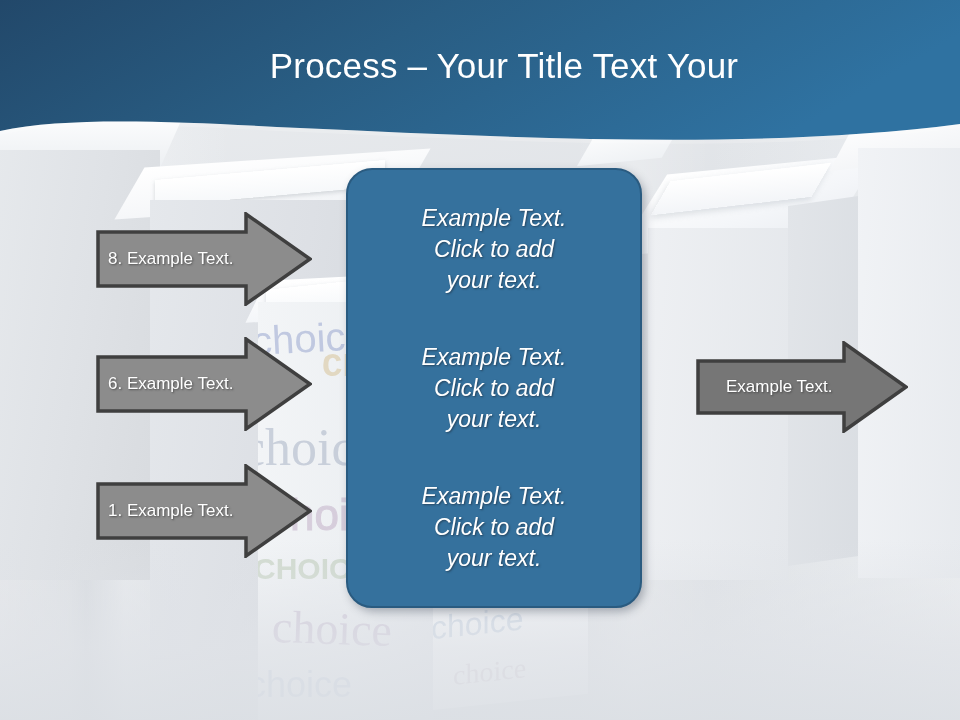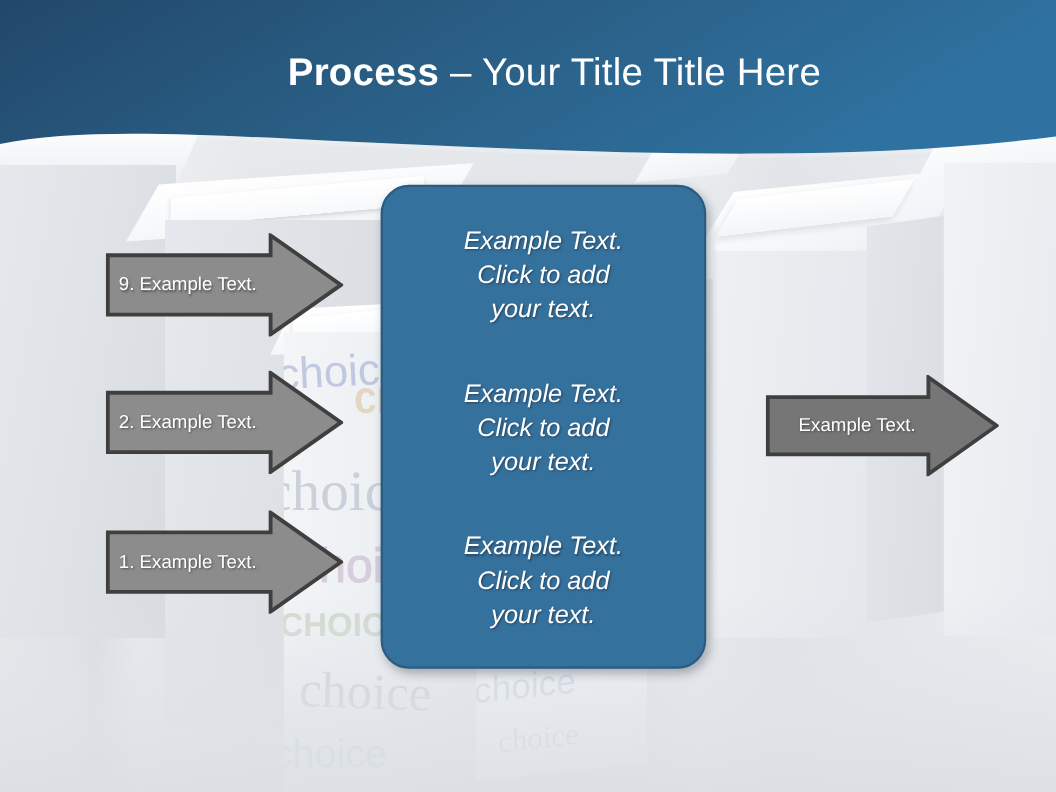--- a/index.html
+++ b/index.html
@@ -194,21 +194,21 @@
     position: absolute;
     left: 0; top: 44px;
     width: 960px;
     text-align: center;
     color: #ffffff;
     font-size: 35px;
     line-height: 44px;
     letter-spacing: 0.2px;
     white-space: nowrap;
   }
-  .title .strong { font-weight: bold; margin-left: 48px; }
+  .title .strong { font-weight: normal; margin-left: 48px; }
   .title .rest { font-weight: normal; }
 
   
   .arrow {
     position: absolute;
     display: flex;
     align-items: center;
   }
   .arrow-svg {
     position: absolute;
@@ -330,36 +330,36 @@
           <stop offset="0%" stop-color="#22486a"></stop>
           <stop offset="45%" stop-color="#295d83"></stop>
           <stop offset="100%" stop-color="#2f72a1"></stop>
         </linearGradient>
       </defs>
       <path d="M0,0 H960 V124 C760,150 520,138 300,128 C180,122 70,116 0,131 Z" fill="url(#hdrGrad)"></path>
       <path d="M0,131 C70,116 180,122 300,128 C520,138 760,150 960,124 L960,128
                C760,154 520,142 300,132 C180,126 70,120 0,135 Z" fill="rgba(255,255,255,0.18)"></path>
     </svg>
     <div class="title">
-      <span class="strong">Process</span><span class="rest"> – Your Title Title Here</span>
+      <span class="strong">Process</span><span class="rest"> – Your Title Text Your</span>
     </div>
   </div>
 
   <div class="arrow arrow-left-1">
     <svg class="arrow-svg" width="216" height="94" viewBox="0 0 216 94">
       <polygon points="2,20 150,20 150,2 214,47 150,92 150,74 2,74" fill="#8c8c8c" stroke="#3f3f3f" stroke-width="3.5" stroke-linejoin="miter"></polygon>
     </svg>
-    <span class="arrow-label">9.  Example Text.</span>
+    <span class="arrow-label">8.  Example Text.</span>
   </div>
 
   <div class="arrow arrow-left-2">
     <svg class="arrow-svg" width="216" height="94" viewBox="0 0 216 94">
       <polygon points="2,20 150,20 150,2 214,47 150,92 150,74 2,74" fill="#8c8c8c" stroke="#3f3f3f" stroke-width="3.5" stroke-linejoin="miter"></polygon>
     </svg>
-    <span class="arrow-label">2.  Example Text.</span>
+    <span class="arrow-label">6.  Example Text.</span>
   </div>
 
   <div class="arrow arrow-left-3">
     <svg class="arrow-svg" width="216" height="94" viewBox="0 0 216 94">
       <polygon points="2,20 150,20 150,2 214,47 150,92 150,74 2,74" fill="#8c8c8c" stroke="#3f3f3f" stroke-width="3.5" stroke-linejoin="miter"></polygon>
     </svg>
     <span class="arrow-label">1.  Example Text.</span>
   </div>
 
   <div class="panel">

